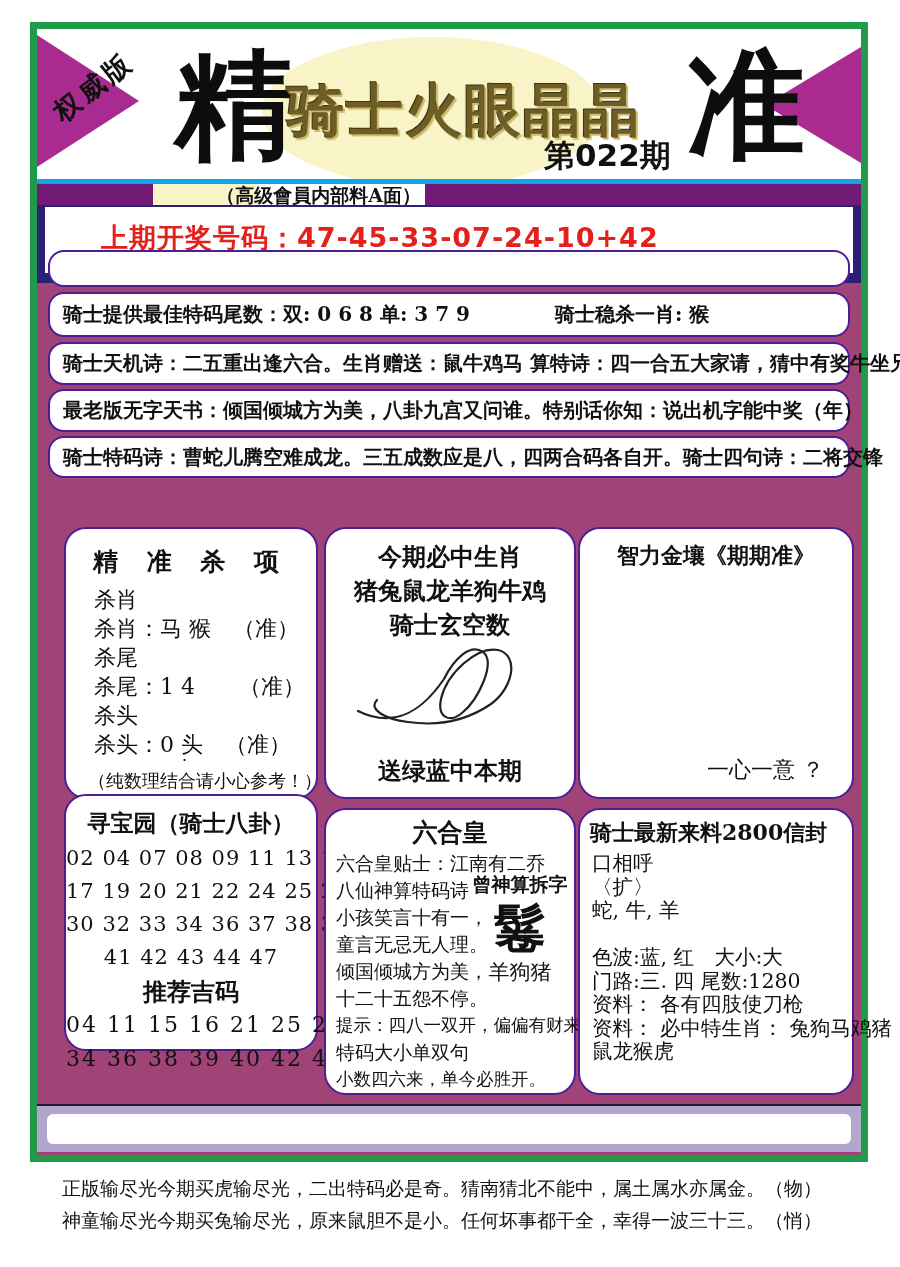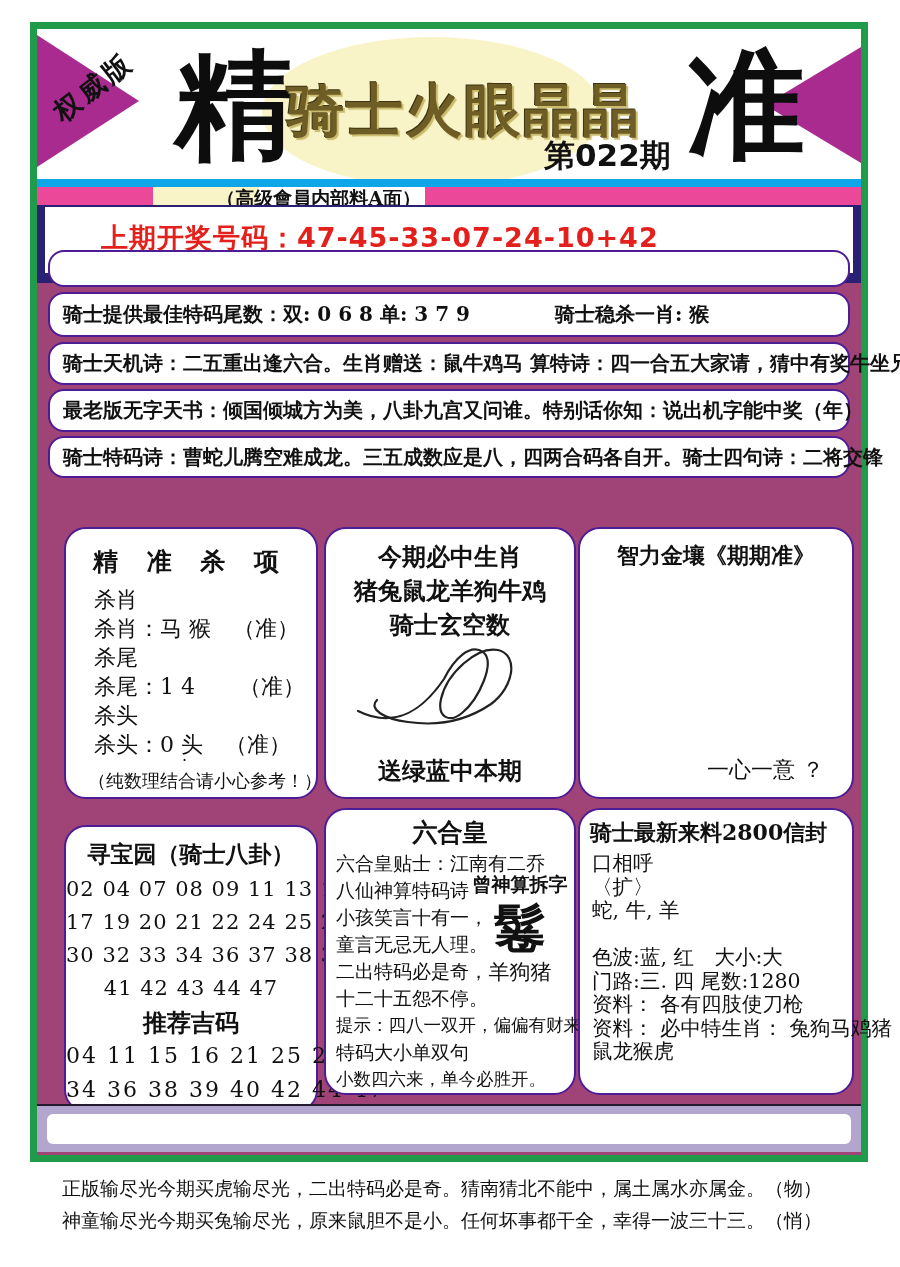--- a/index.html
+++ b/index.html
@@ -25,22 +25,22 @@
   .bigchar { font-size:118px; font-weight:bold; line-height:120px; color:#0d0d0d; }
   .big-left { left:138px; top:16px; }
   .big-right { left:650px; top:16px; }
   .main-title { left:192px; top:44px; width:470px; text-align:center;
     font-size:57px; font-weight:bold; color:#6e5e26; letter-spacing:2px;
     text-shadow:2px 2px 1px #c9ba6c, -1px -1px 0 #3d3412; white-space:nowrap; }
   .issue { left:478px; top:106px; font-size:31px; font-weight:bold;
     font-family:"DejaVu Sans","Liberation Sans",sans-serif;margin-left:29px; }
 
   
-  .strip { left:0; top:150px; width:824px; height:26px; background:#ec4899;
-    border-top:8px solid #0ea5e9; }
+  .strip { left:0; top:150px; width:824px; height:26px; background:#701a75;
+    border-top:5px solid #0ea5e9; }
   .strip-gap { left:116px; top:0; width:272px; height:24px;
     background:linear-gradient(90deg,#f9f4c8 0 105px,#ffffff 105px);
     text-align:right; padding-right:4px; font-size:19px; font-weight:bold;
     line-height:23px; white-space:nowrap; }
   .redrow { left:0; top:176px; width:824px; height:78px; background:#2a2174; }
   .redrow-inner { left:8px; right:8px; top:2px; bottom:10px; background:#fff; }
   .draw-text { padding-left:56px; line-height:62px; font-size:27px; font-weight:bold;
     color:#e3201b; font-family:"DejaVu Sans","Liberation Sans",sans-serif;
     letter-spacing:1px; white-space:nowrap; }
 
@@ -164,21 +164,21 @@
       </svg>
     </div>
     <div class="abs zline" style="top:226px;">送绿蓝中本期</div>
   </div>
 
   <div class="abs wbox gridbox" style="left:541px;top:498px;width:276px;height:272px;">
     <div class="abs wis-title">智力金壤《期期准》</div>
     <div class="abs wis-bottom">一心一意 ？</div>
   </div>
 
-  <div class="abs wbox gridbox" style="left:27px;top:796px;width:254px;height:287px;">
+  <div class="abs wbox gridbox" style="left:27px;top:765px;width:254px;height:257px;">
     <div class="abs tre-title">寻宝园（骑士八卦）</div>
     <div class="abs tre-nums">
       <div>02 04 07 08 09 11 13 15 16</div>
       <div>17 19 20 21 22 24 25 28 29</div>
       <div>30 32 33 34 36 37 38 39 40</div>
       <div>41 42 43 44 47</div>
     </div>
     <div class="abs tre-sub">推荐吉码</div>
     <div class="abs tre-lucky">
       <div>04 11 15 16 21 25 29 30</div>
@@ -186,21 +186,21 @@
     </div>
   </div>
 
   <div class="abs wbox gridbox" style="left:287px;top:779px;width:252px;height:287px;">
     <div class="abs lh-title">六合皇</div>
     <div class="abs lh-lines">
       <div>六合皇贴士：江南有二乔</div>
       <div>八仙神算特码诗</div>
       <div>小孩笑言十有一，</div>
       <div>童言无忌无人理。</div>
-      <div>二出特码必是奇，</div>
+      <div>倾国倾城方为美，</div>
       <div>十二十五怨不停。</div>
       <div class="wide">提示：四八一双开，偏偏有财来。</div>
       <div>特码大小单双句</div>
       <div class="wide">小数四六来，单今必胜开。</div>
     </div>
     <div class="abs lh-split">
       <div class="lh-split-t">曾神算拆字</div>
       <div class="lh-split-c">鬈</div>
       <div class="lh-split-z">羊狗猪</div>
     </div>

